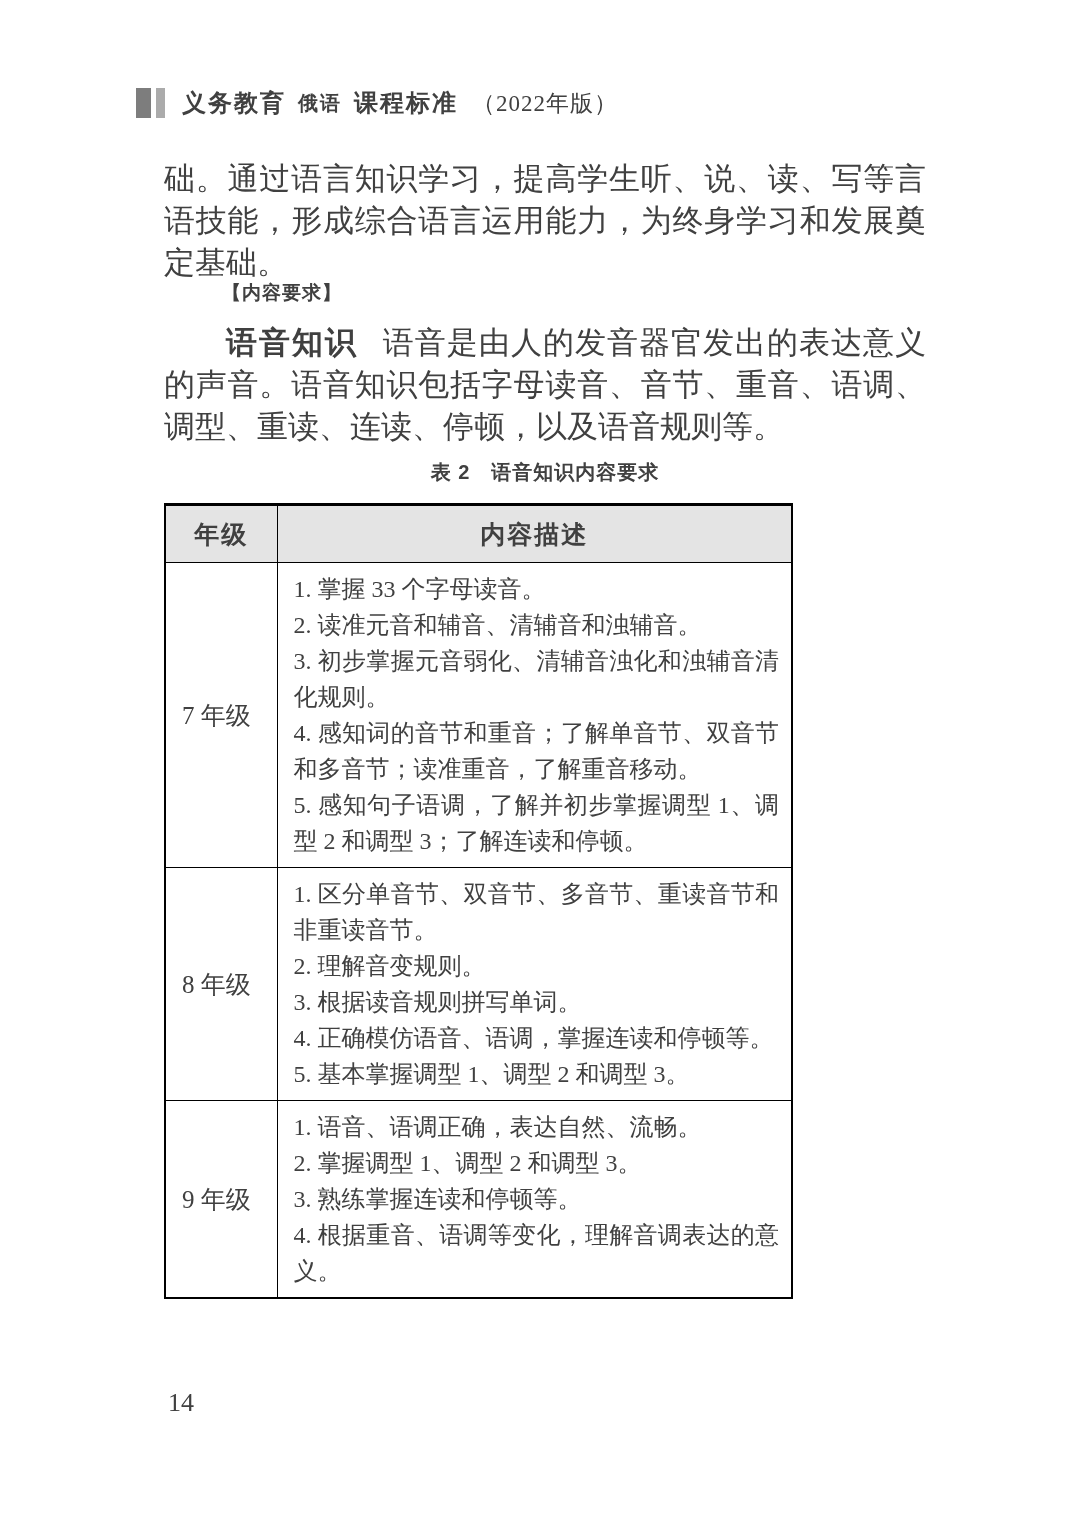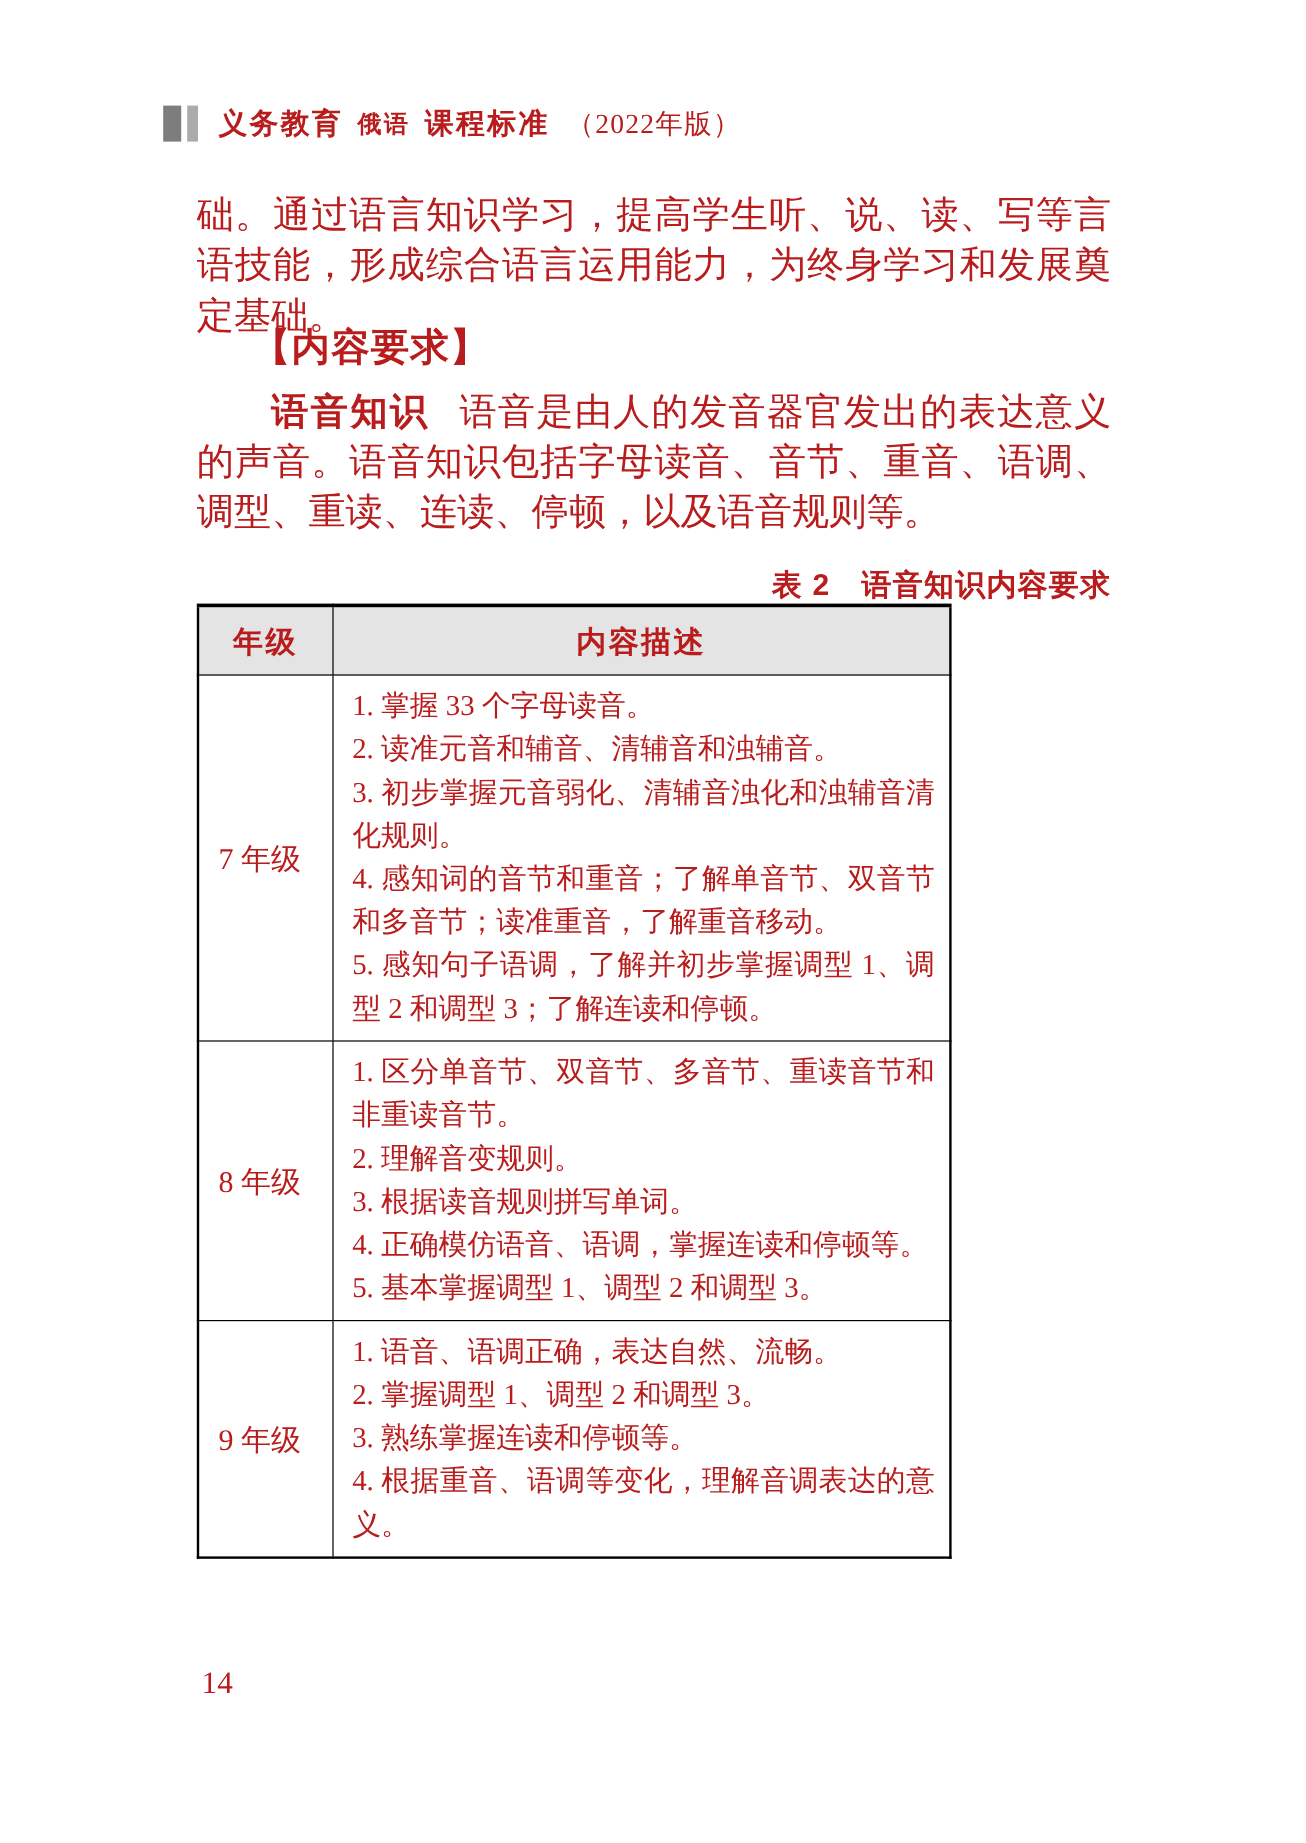--- a/index.html
+++ b/index.html
@@ -2,21 +2,21 @@
 <html><head>
 <meta charset="utf-8">
 <style>
   html,body { margin:0; padding:0; background:#f2f2f2; }
   .page {
     position:relative;
     width:1088px; height:1536px;
     margin:0 auto;
     background:#ffffff;
     font-family:"Liberation Serif","DejaVu Serif",serif;
-    color:#b91c1c;
+    color:#404040;
     overflow:hidden;
   }
 
   
   .doc-header {
     position:absolute; left:136px; top:86px; height:34px;
     display:flex; align-items:center;
     white-space:nowrap;
   }
   .bar { display:inline-block; }
@@ -41,30 +41,30 @@
   .para-1 { top:158px; }
   .para-2 { top:322px; }
   .para-3 { top:1212px; }
   .indent { text-indent:2em; }
   .lead {
     font-family:"Liberation Sans","DejaVu Sans",sans-serif;
     font-weight:700; margin-right:0.8em; letter-spacing:1px;
   }
 
   .section-heading {
-    position:absolute; left:206px; top:264px; margin:4px;
+    position:absolute; left:206px; top:264px; margin:16px;
     font-family:"Liberation Sans","DejaVu Sans",sans-serif;
-    font-weight:700; font-size:32px; letter-spacing:1px;
+    font-weight:700; font-size:19px; letter-spacing:1px;
   }
 
   .table-caption {
     position:absolute; left:164px; top:459px; width:762px;
-    text-align:right;
+    text-align:center;
     font-family:"Liberation Sans","DejaVu Sans",sans-serif;
-    font-weight:700; font-size:25px; letter-spacing:1px;margin-top:12px;
+    font-weight:700; font-size:20px; letter-spacing:1px;
   }
 
   
   .req-table {
     position:absolute; left:164px; top:503px; width:629px;
     border-collapse:collapse;
     border:2px solid #000; border-top:3px solid #000;
     font-size:24px;
   }
   .req-table th {

